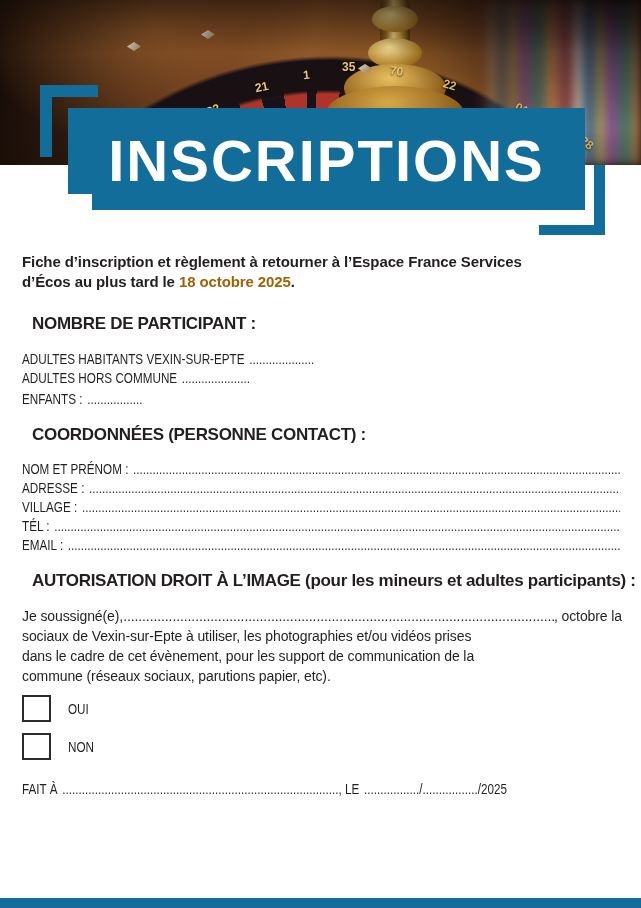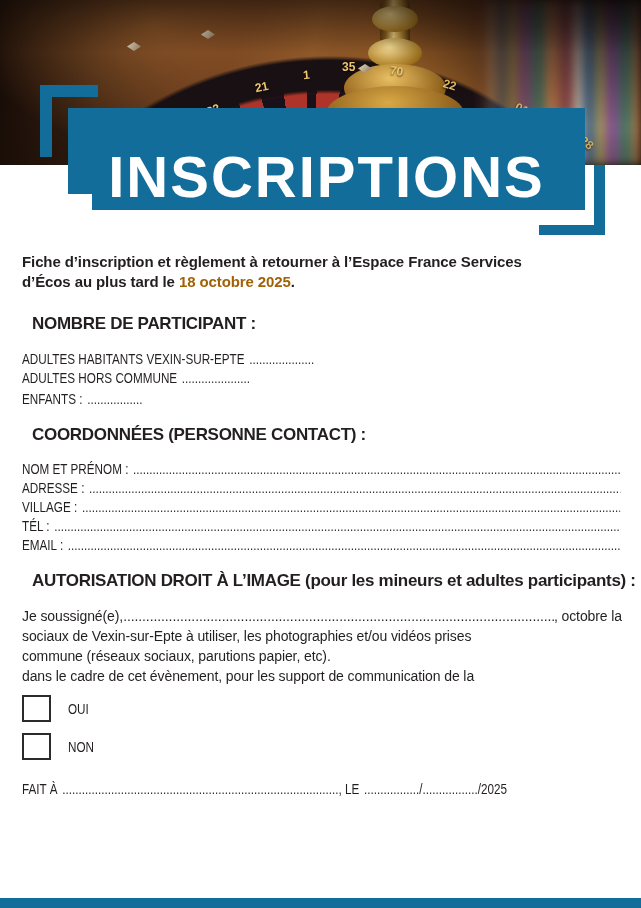--- a/index.html
+++ b/index.html
@@ -58,21 +58,21 @@
     mask:linear-gradient(90deg, transparent 0, #000 45%); }
   .ph-vignette { position:absolute; inset:0;
     background:
       linear-gradient(180deg, rgba(12,6,4,.55), rgba(12,6,4,0) 32%),
       radial-gradient(420px 220px at 96% 0%, rgba(8,4,10,.8), rgba(0,0,0,0) 60%),
       linear-gradient(0deg, rgba(20,10,5,.25), rgba(0,0,0,0) 25%); }
 
   
   .bracket { position:absolute; background:#136d9b; }
   .banner { position:absolute; left:68px; top:108px; width:517px; height:102px;
-    background:#136d9b; display:flex; align-items:flex-end; justify-content:center; }
+    background:#136d9b; display:flex; align-items:center; justify-content:center; }
   .banner-notch { position:absolute; left:68px; top:194px; width:24px; height:16px; background:#fff; }
   .banner-title { font-weight:bold; font-size:58px; letter-spacing:2px; color:#ffffff; padding-top:2px; }
 
   
   .intro { position:absolute; left:22px; top:252px; width:610px;
     font-weight:bold; font-size:15px; line-height:20px; letter-spacing:-0.1px; }
   .date-blue { color:#a16207; }
   .h1 { position:absolute; left:32px; font-weight:bold; font-size:17px; letter-spacing:-0.3px; white-space:nowrap; }
 
   .cnd { position:absolute; left:22px; display:flex; align-items:baseline;
@@ -178,22 +178,22 @@
   </div>
 
   <div class="h1" style="top:571px">AUTORISATION DROIT À L’IMAGE (pour les mineurs et adultes participants) :</div>
   <div class="para">
     <div class="para-l1">
       <span>Je soussigné(e), </span>
         <span class="fill">........................................................................................................................</span>
         <span>, octobre la</span>
     </div>
     <div>sociaux de Vexin-sur-Epte à utiliser, les photographies et/ou vidéos prises</div>
+    <div>dans le cadre de cet évènement, pour les support de communication de la</div>
     <div>commune (réseaux sociaux, parutions papier, etc).</div>
-    <div>dans le cadre de cet évènement, pour les support de communication de la</div>
   </div>
 
   <div class="cb" style="top:695px"></div>
   <div class="cnd" style="left:68px;top:699px">OUI</div>
   <div class="cb" style="top:733px"></div>
   <div class="cnd" style="left:68px;top:737px">NON</div>
 
   <div class="cnd" style="top:779px">
     <span>FAIT À</span>
       <span class="gap">.....................................................................................</span>

